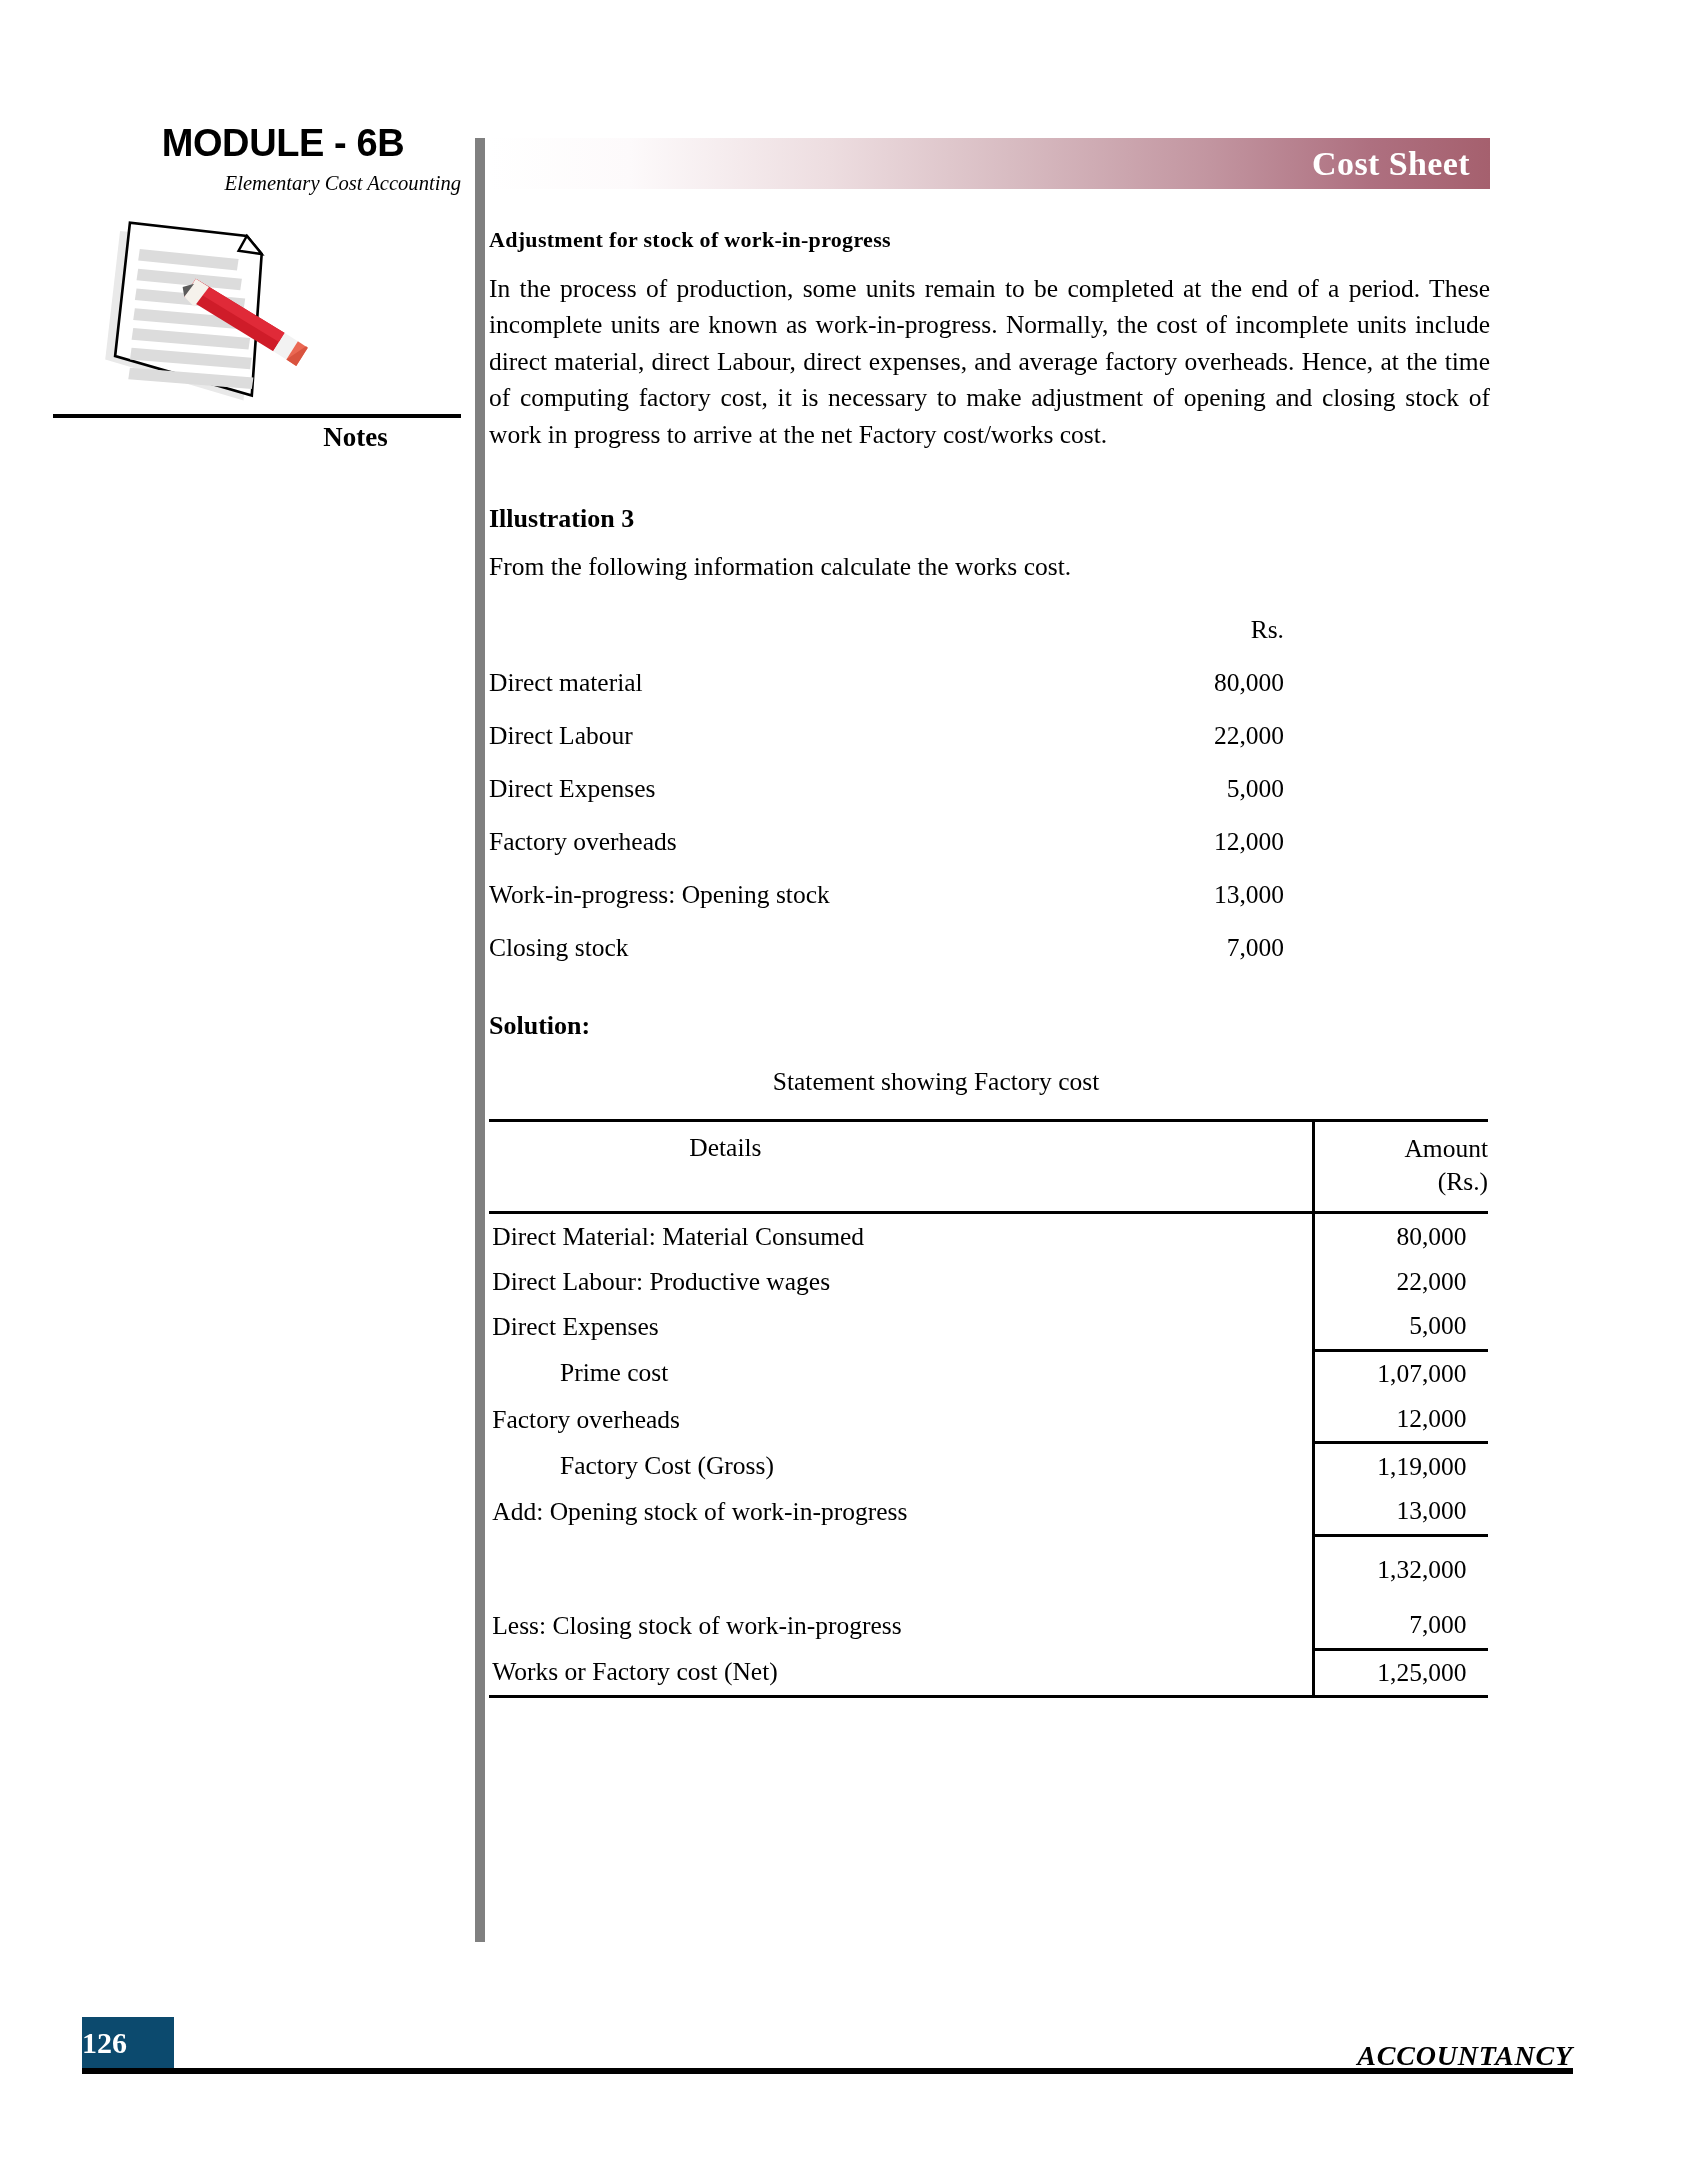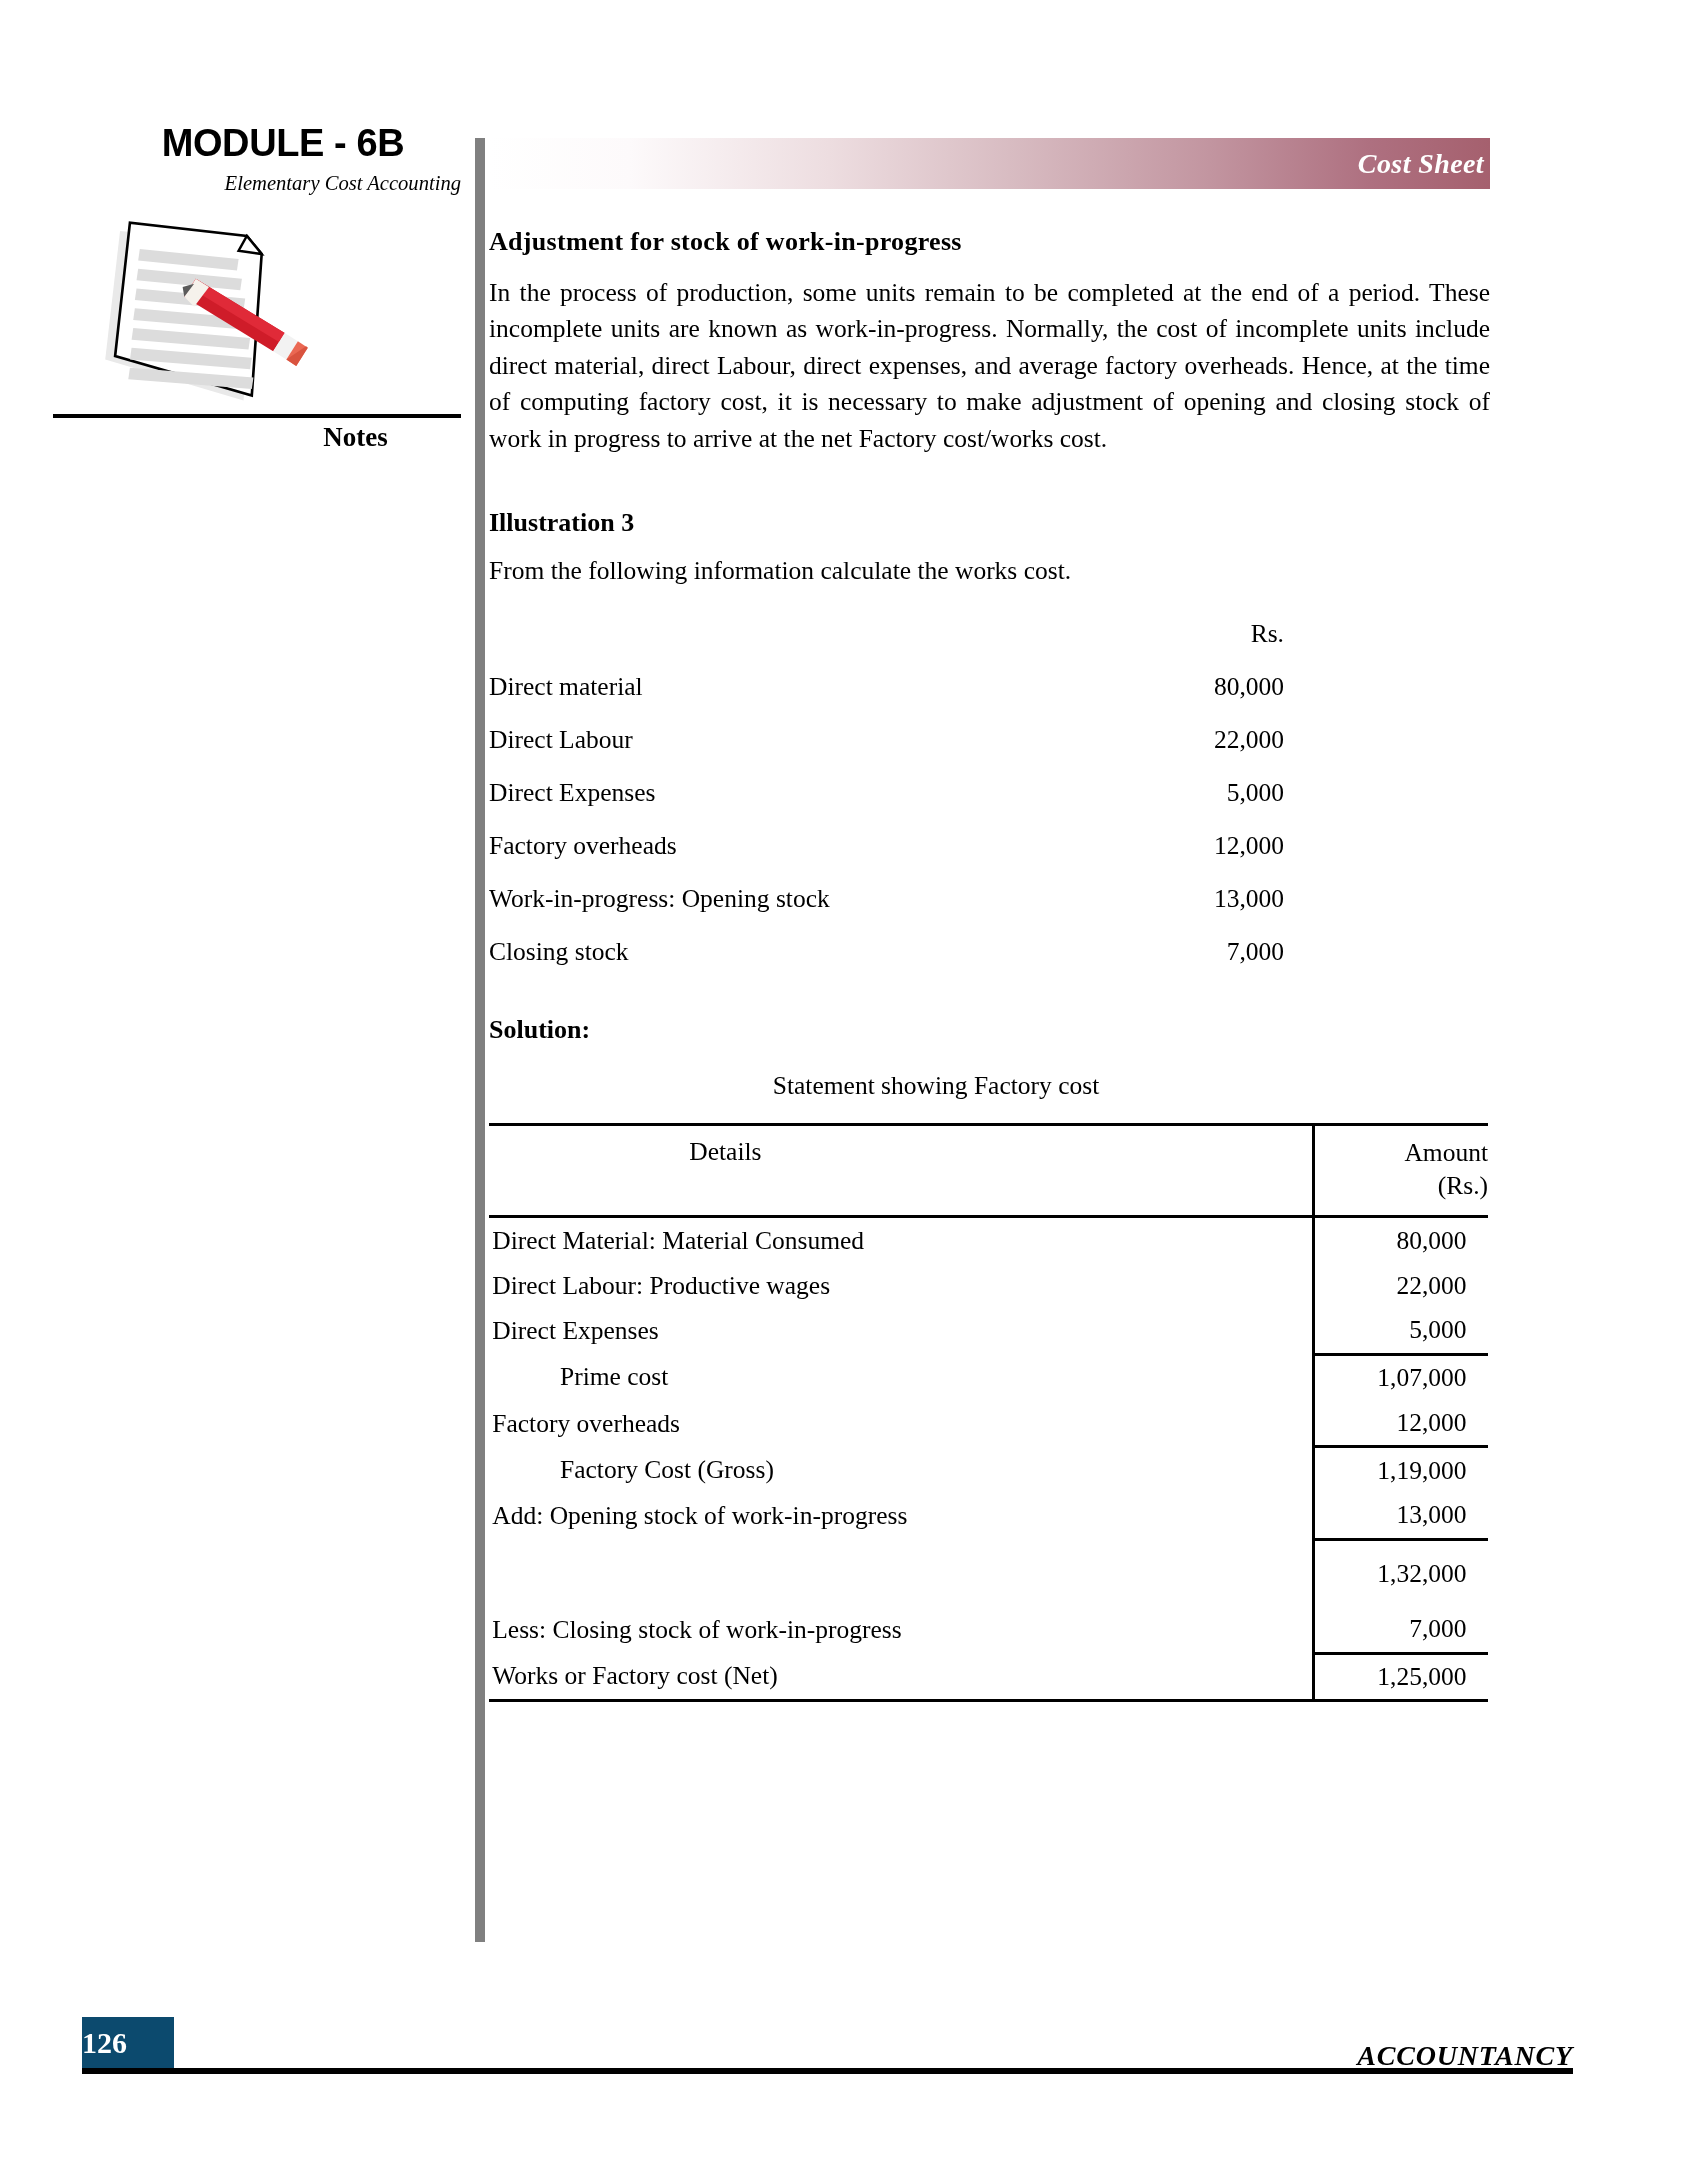--- a/index.html
+++ b/index.html
@@ -101,31 +101,30 @@
     height: 51px;
     background: linear-gradient(to right, #ffffff 0%, #fdfafb 14%, #eddde0 34%, #d8bcc2 52%, #c295a0 72%, #ae7080 88%, #a5606e 100%);
     display: flex;
     align-items: center;
     justify-content: flex-end;
   }
   #banner-title {
     color: #ffffff;
     font-family: "Liberation Serif", "DejaVu Serif", serif;
     font-weight: bold;
-    font-size: 28px;
-    padding-right: 6px;
+    font-size: 34px;
+    padding-right: 20px;
     letter-spacing: 0.4px;
-    font-style: italic;
   }
 
   
   .sec-heading {
     font-family: "Liberation Serif", "DejaVu Serif", serif;
     font-weight: bold;
-    font-size: 26px;
+    font-size: 22px;
     margin-top: 38px;
     letter-spacing: 0.3px;
   }
   .body-para {
     font-size: 25.5px;
     line-height: 1.43;
     text-align: justify;
     margin-top: 18px;
   }
   .plain-line {

